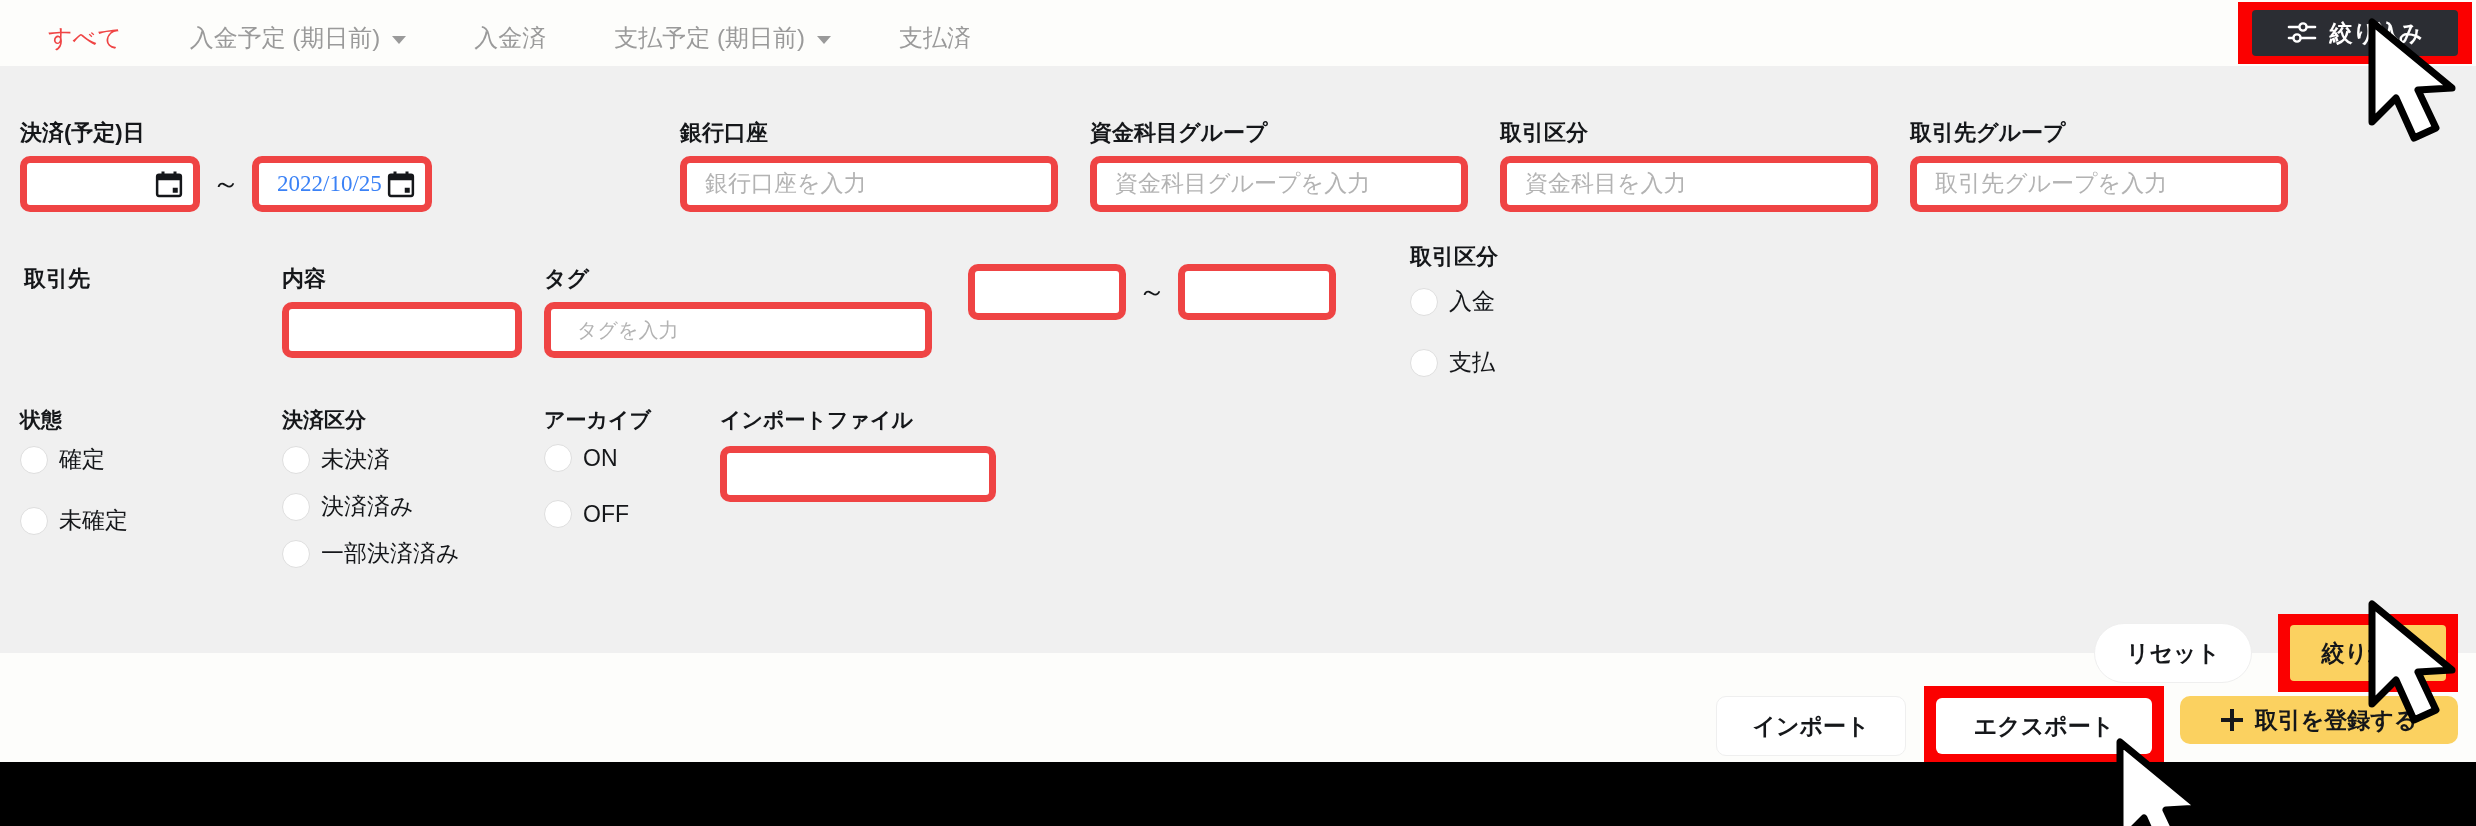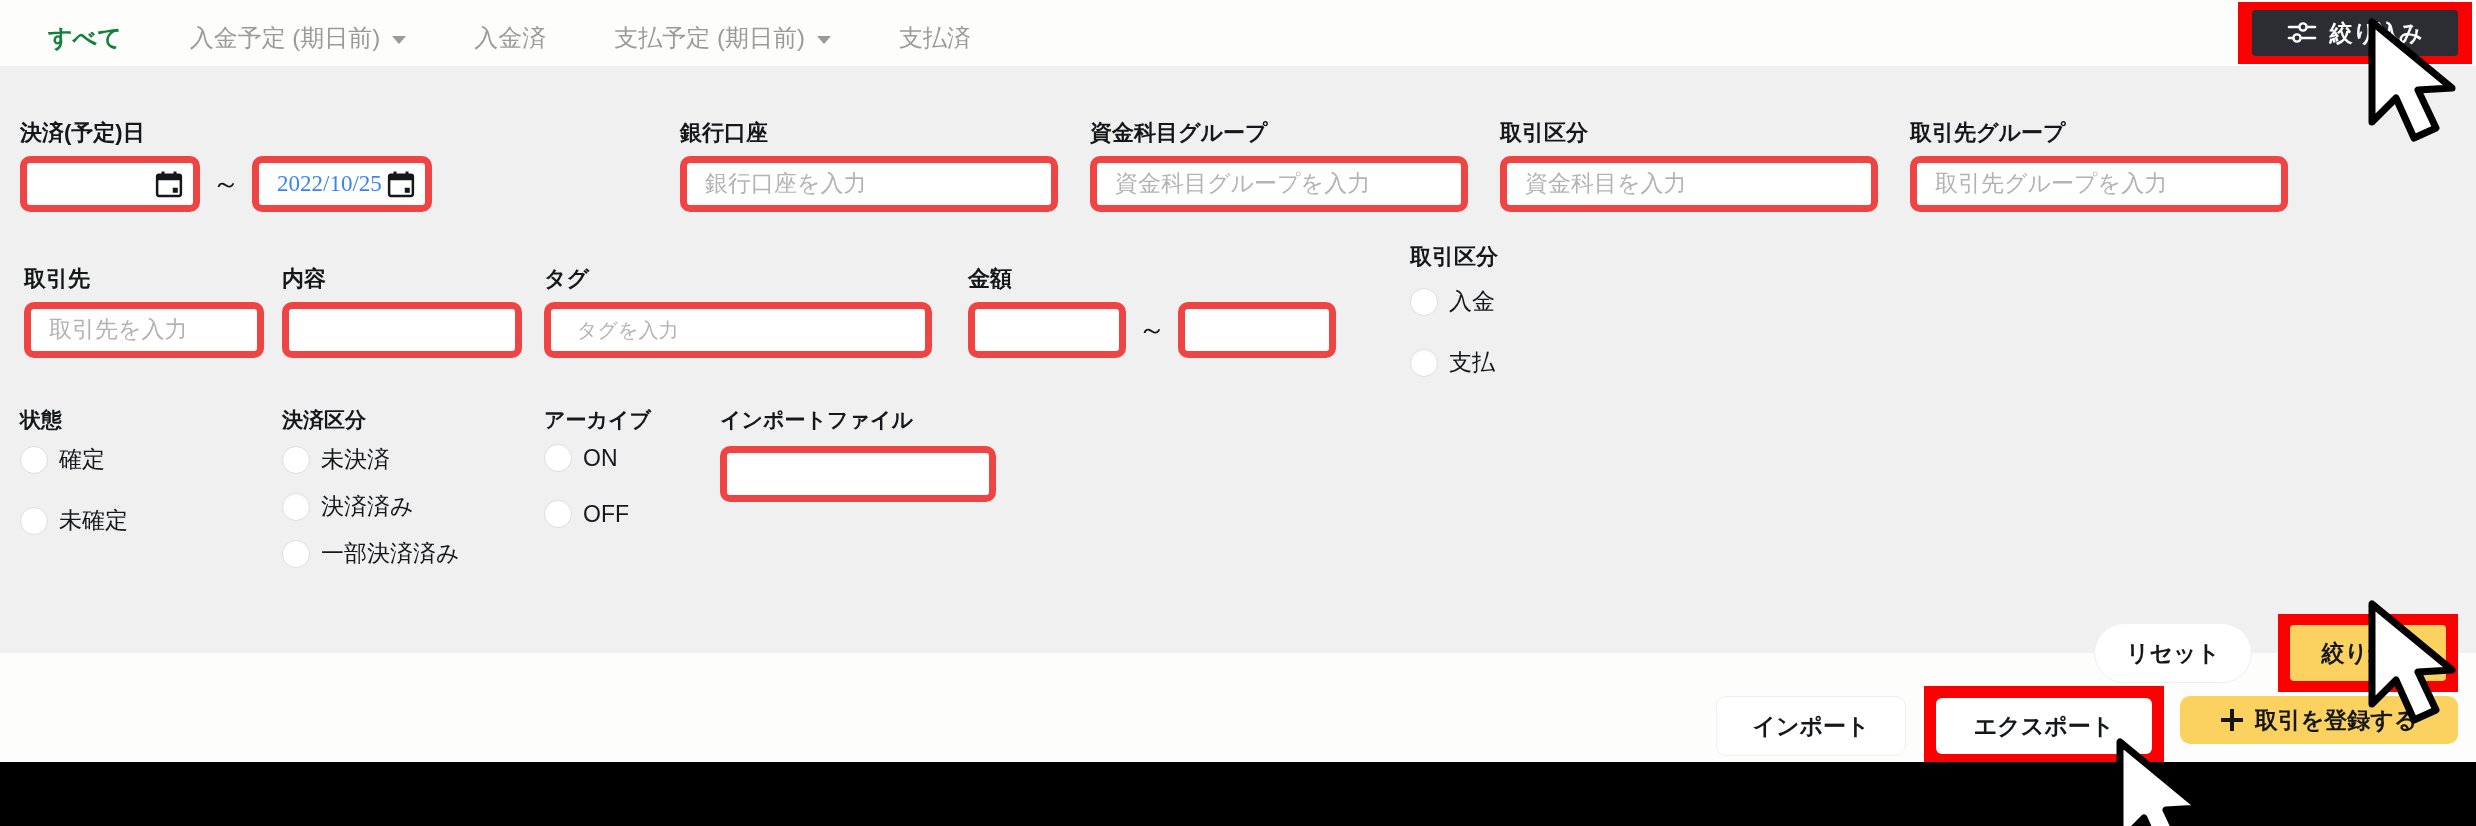--- a/index.html
+++ b/index.html
@@ -31,22 +31,22 @@
   .tab {
     position: relative;
     padding: 6px 34px 16px 34px;
     font-size: 24px;
     color: #9a9a9a;
     white-space: nowrap;
     cursor: pointer;
     display: flex; align-items: center; gap: 10px;
   }
   .tab.active {
-    color: #15803d;
-    font-weight: bold;
+    color: #ef4444;
+    font-weight: normal;
   }
   .tab.active::after {
     content: "";
     position: absolute;
     left: 12px; right: 12px; bottom: 0;
     height: 3px;
     background: #efe8d8;
     border-radius: 2px;
   }
   .caret {
@@ -335,35 +335,33 @@
       <div class="fgroup" style="left:1890px;">
         <div class="field-label">取引先グループ</div>
         <input class="input" style="width: 378px;" type="text" placeholder="取引先グループを入力">
       </div>
     </div>
 
     <div class="row2">
 
       <div class="fgroup" style="left:4px;">
         <div class="field-label">取引先</div>
-        <input class="input" style="width: 240px;" type="text" placeholder="取引先を入力">
       </div>
 
       <div class="fgroup" style="left:262px;">
         <div class="field-label">内容</div>
         <input class="input" style="width: 240px;" type="text" placeholder="">
       </div>
 
       <div class="fgroup" style="left:524px;">
         <div class="field-label">タグ</div>
         <input class="input small-ph" style="width: 388px;" type="text" placeholder="タグを入力">
       </div>
 
       <div class="fgroup" style="left:948px;">
-        <div class="field-label">金額</div>
         <div style="display:flex; align-items:center; gap:10px;">
           <input class="input" style="width: 158px;" type="text" value="">
           <span class="tilde">～</span>
           <input class="input" style="width: 158px;" type="text" value="">
         </div>
       </div>
 
       <div class="fgroup" style="left:1390px; top:-22px;">
         <div class="field-label">取引区分</div>
         <div class="radio-row" style="margin-top:14px;">

